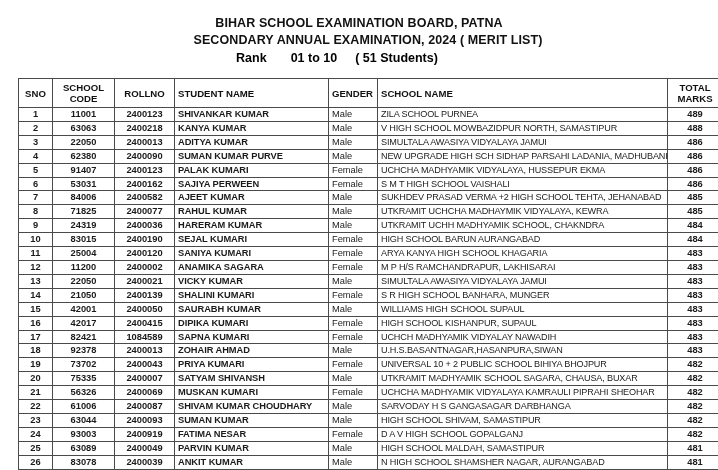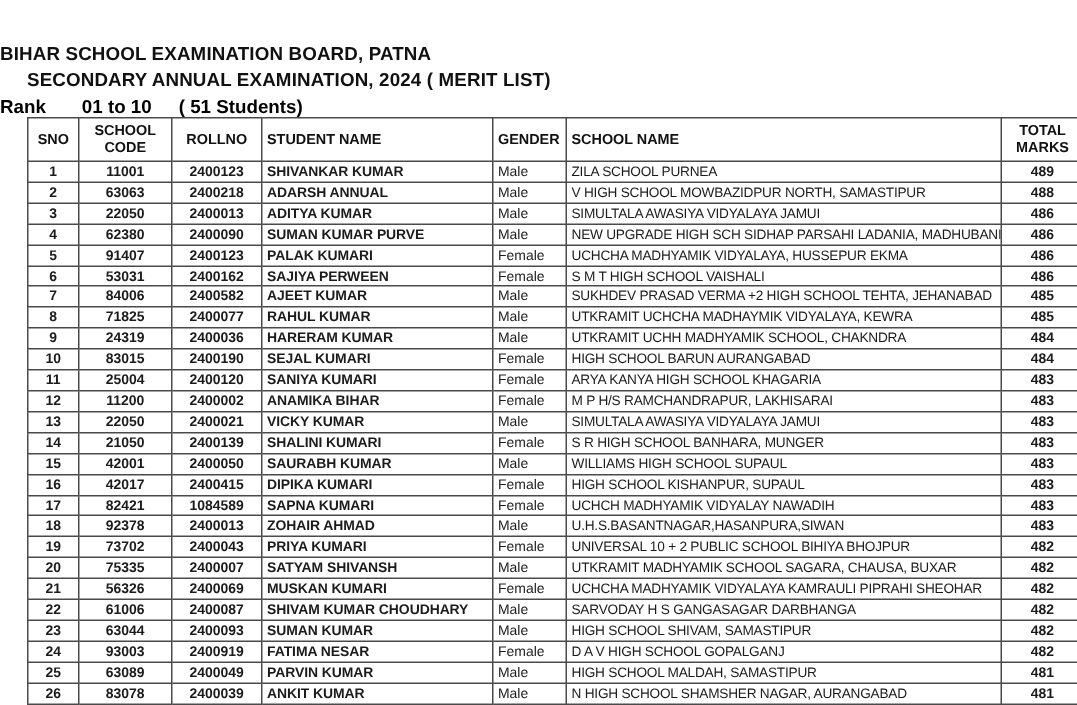--- a/index.html
+++ b/index.html
@@ -16,21 +16,22 @@
     color: #1a1a1a;
   }
   .page {
     position: absolute;
     left: 0; top: 0;
     width: 718px;
     height: 470px;
     overflow: hidden;
   }
   .titles {
-    padding-top: 28px;
+    padding-top: 15px;
+    text-align: center;
   }
   .title-line1 {
     font-size: 12.5px;
     font-weight: bold;
     letter-spacing: 0.1px;
     line-height: 17px;
     color: #111;
   }
   .title-line2 {
     font-size: 12.5px;
@@ -138,21 +139,21 @@
             <td class="c-roll">2400123</td>
             <td class="c-name">SHIVANKAR KUMAR</td>
             <td class="c-gen">Male</td>
             <td class="c-sch">ZILA SCHOOL PURNEA</td>
             <td class="c-marks">489</td>
           </tr>
           <tr>
             <td class="c-sno">2</td>
             <td class="c-code">63063</td>
             <td class="c-roll">2400218</td>
-            <td class="c-name">ADARSH ANNUAL</td>
+            <td class="c-name">KANYA KUMAR</td>
             <td class="c-gen">Male</td>
             <td class="c-sch">V HIGH SCHOOL MOWBAZIDPUR NORTH, SAMASTIPUR</td>
             <td class="c-marks">488</td>
           </tr>
           <tr>
             <td class="c-sno">3</td>
             <td class="c-code">22050</td>
             <td class="c-roll">2400013</td>
             <td class="c-name">ADITYA KUMAR</td>
             <td class="c-gen">Male</td>
@@ -228,21 +229,21 @@
             <td class="c-roll">2400120</td>
             <td class="c-name">SANIYA KUMARI</td>
             <td class="c-gen">Female</td>
             <td class="c-sch">ARYA KANYA HIGH SCHOOL KHAGARIA</td>
             <td class="c-marks">483</td>
           </tr>
           <tr>
             <td class="c-sno">12</td>
             <td class="c-code">11200</td>
             <td class="c-roll">2400002</td>
-            <td class="c-name">ANAMIKA BIHAR</td>
+            <td class="c-name">ANAMIKA SAGARA</td>
             <td class="c-gen">Female</td>
             <td class="c-sch">M P H/S RAMCHANDRAPUR, LAKHISARAI</td>
             <td class="c-marks">483</td>
           </tr>
           <tr>
             <td class="c-sno">13</td>
             <td class="c-code">22050</td>
             <td class="c-roll">2400021</td>
             <td class="c-name">VICKY KUMAR</td>
             <td class="c-gen">Male</td>

